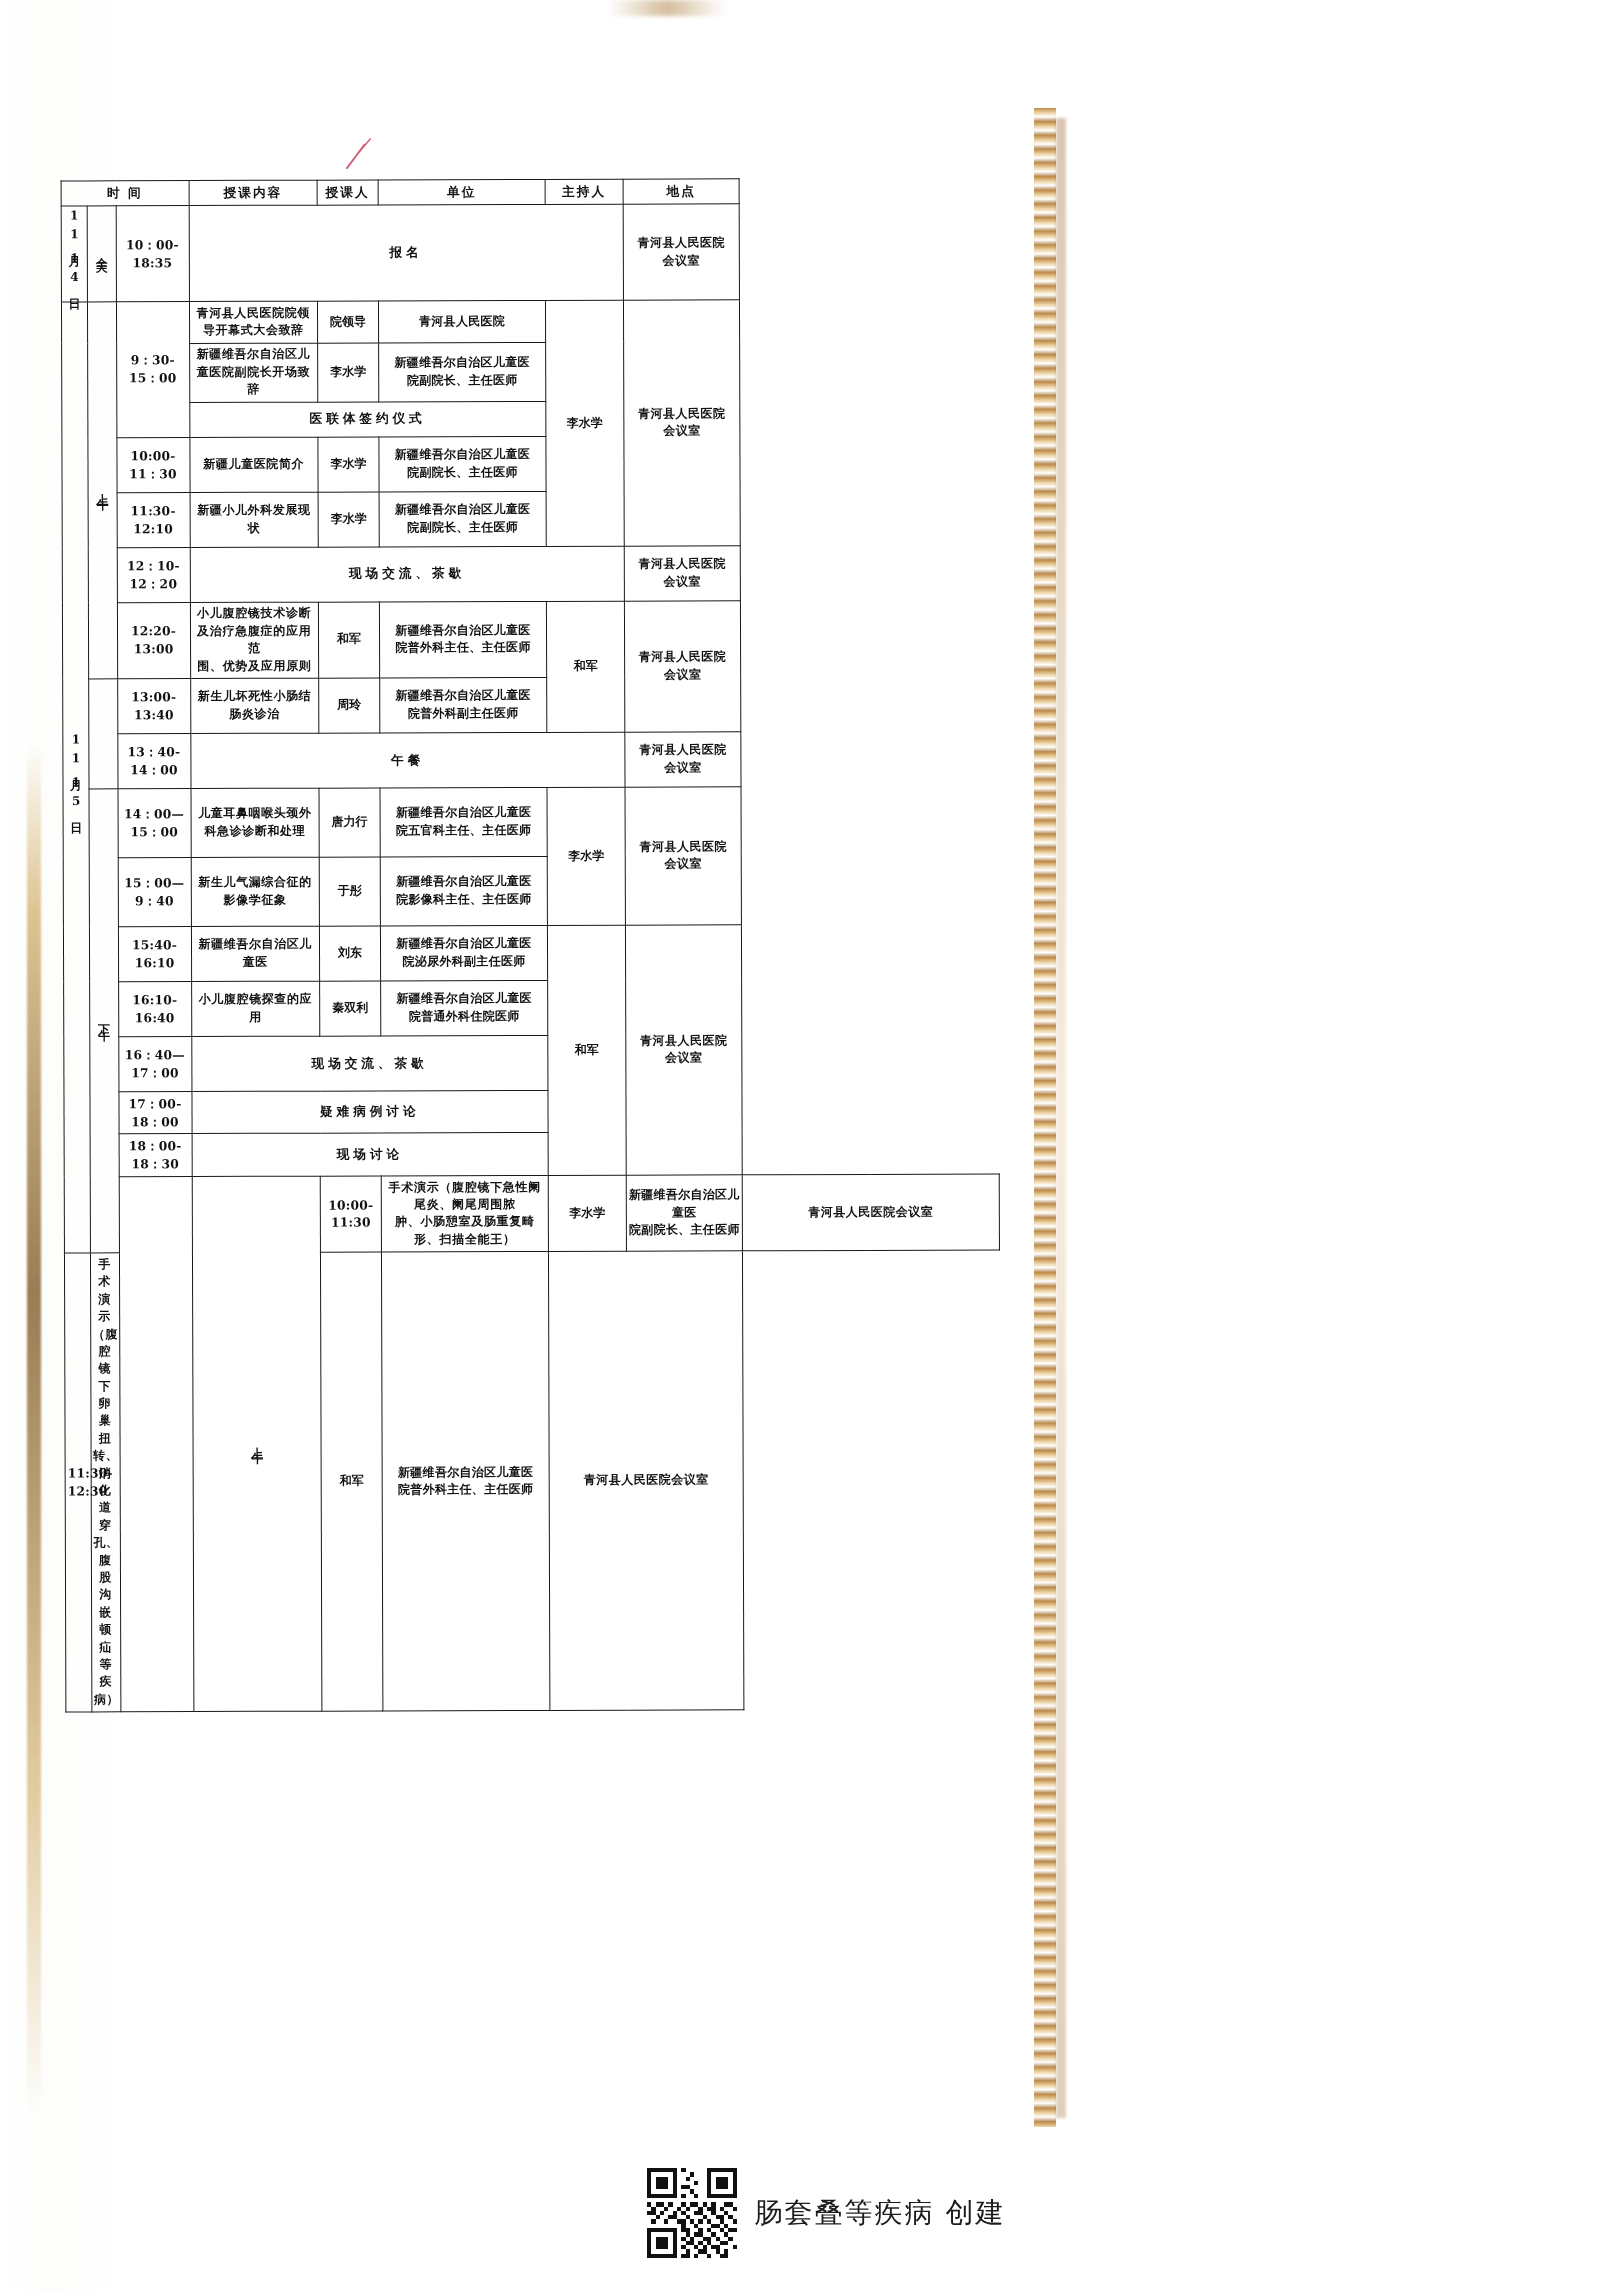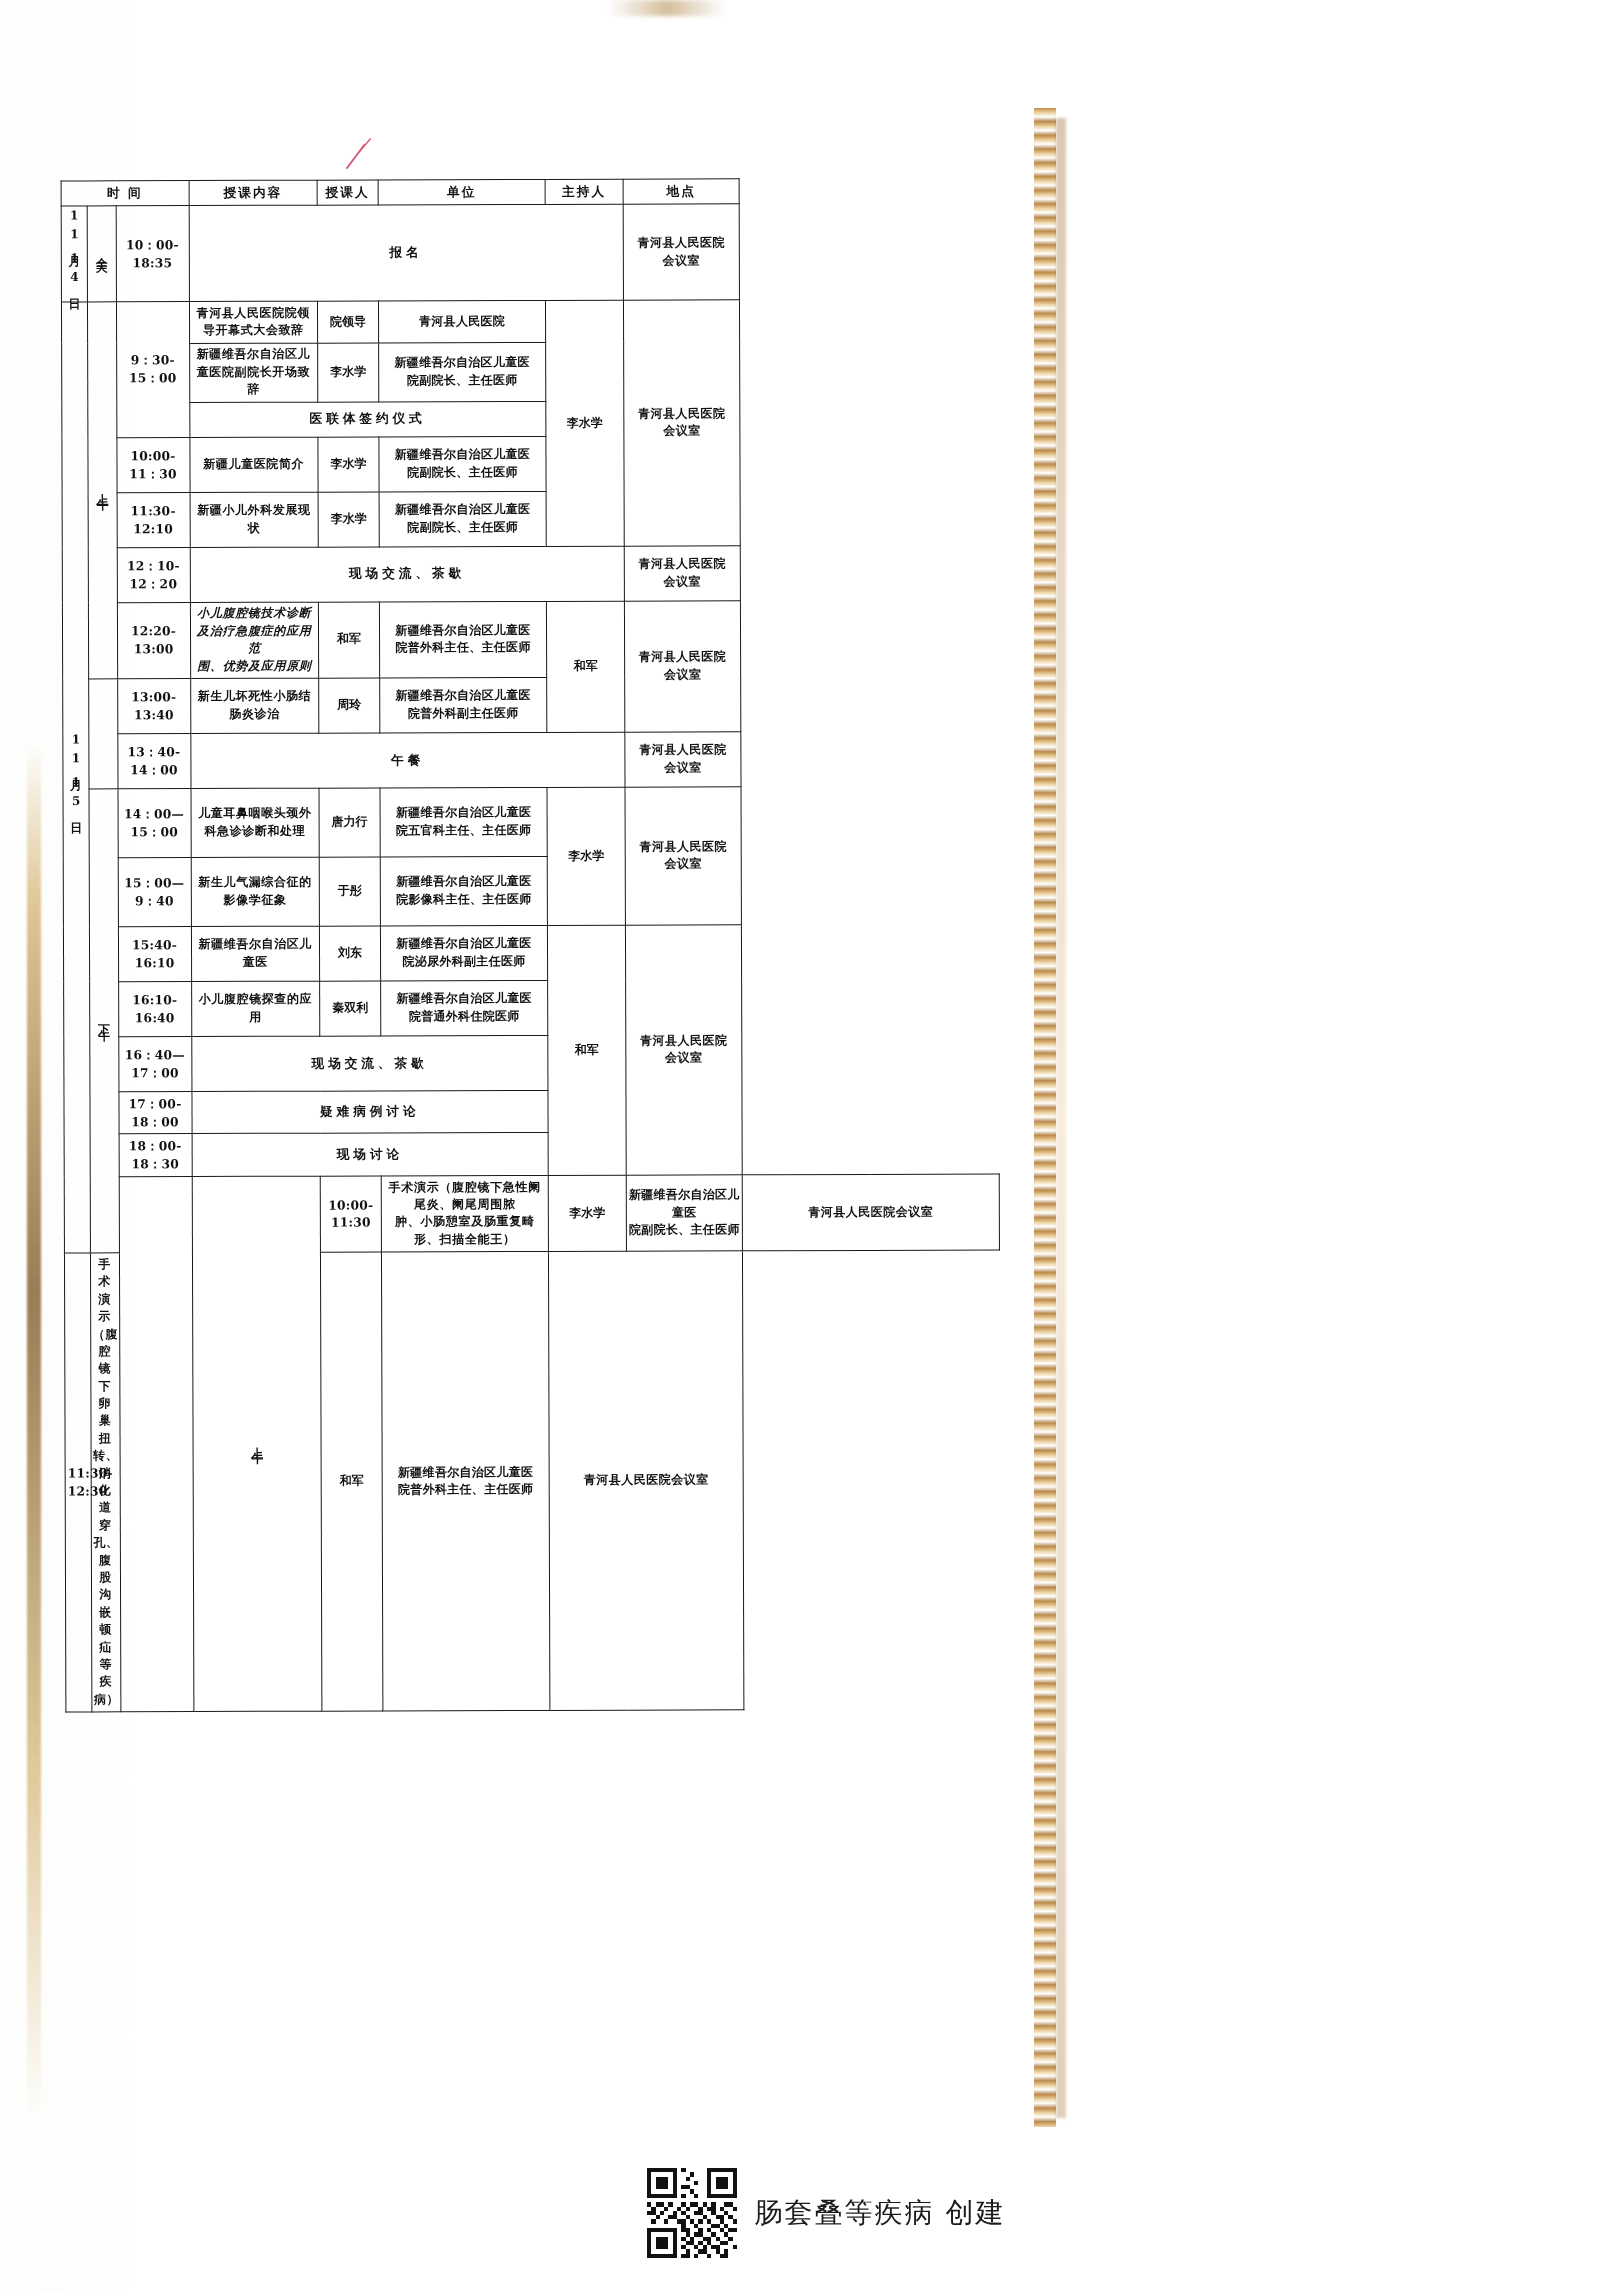--- a/index.html
+++ b/index.html
@@ -222,21 +222,21 @@
       <td class="time-cell">12：10-
 12：20</td>
       <td class="span-cell" colspan="4">现场交流、茶歇</td>
       <td class="place-cell" style="white-space:pre-line;">青河县人民医院
 会议室</td>
     </tr>
 
     <tr class="tall2">
       <td class="time-cell">12:20-
 13:00</td>
-      <td class="topic-wide" style="white-space:pre-line;font-style:italic;">小儿腹腔镜技术诊断及治疗急腹症的应用范
+      <td class="topic-wide" style="white-space:pre-line;">小儿腹腔镜技术诊断及治疗急腹症的应用范
 围、优势及应用原则</td>
       <td>和军</td>
       <td class="unit-cell" style="white-space:pre-line;">新疆维吾尔自治区儿童医
 院普外科主任、主任医师</td>
       <td rowspan="2">和军</td>
       <td class="place-cell" rowspan="2" style="white-space:pre-line;">青河县人民医院
 会议室</td>
     </tr>
 
     <tr class="tall">

